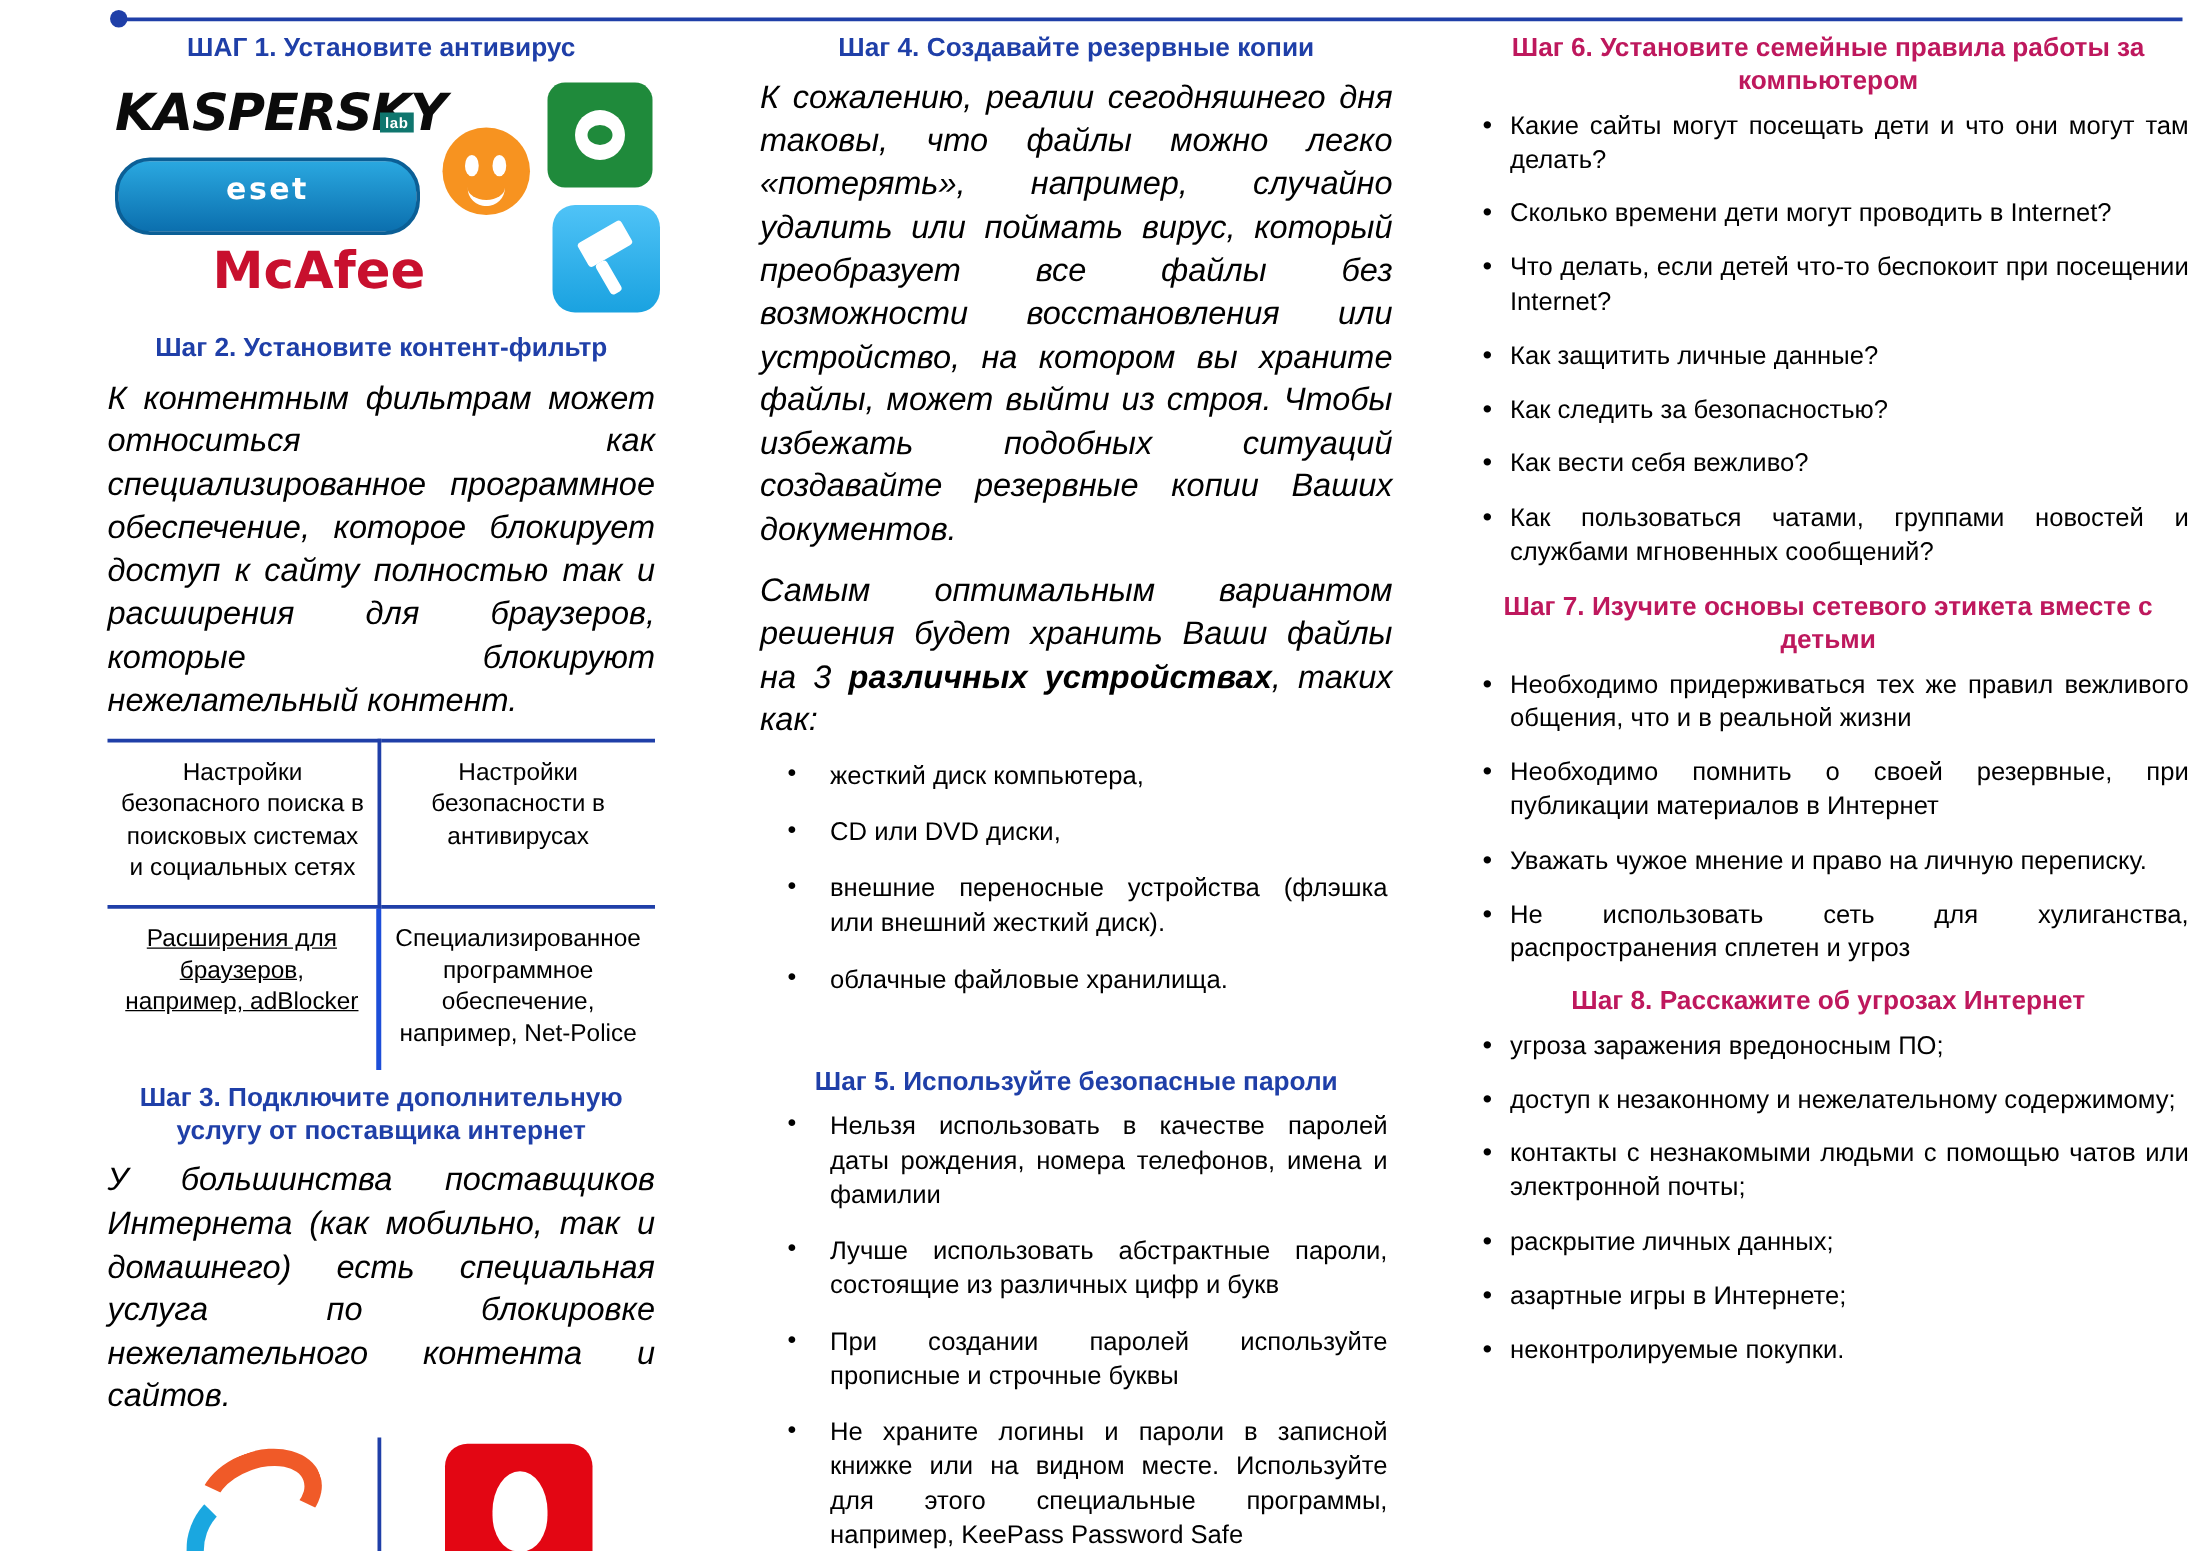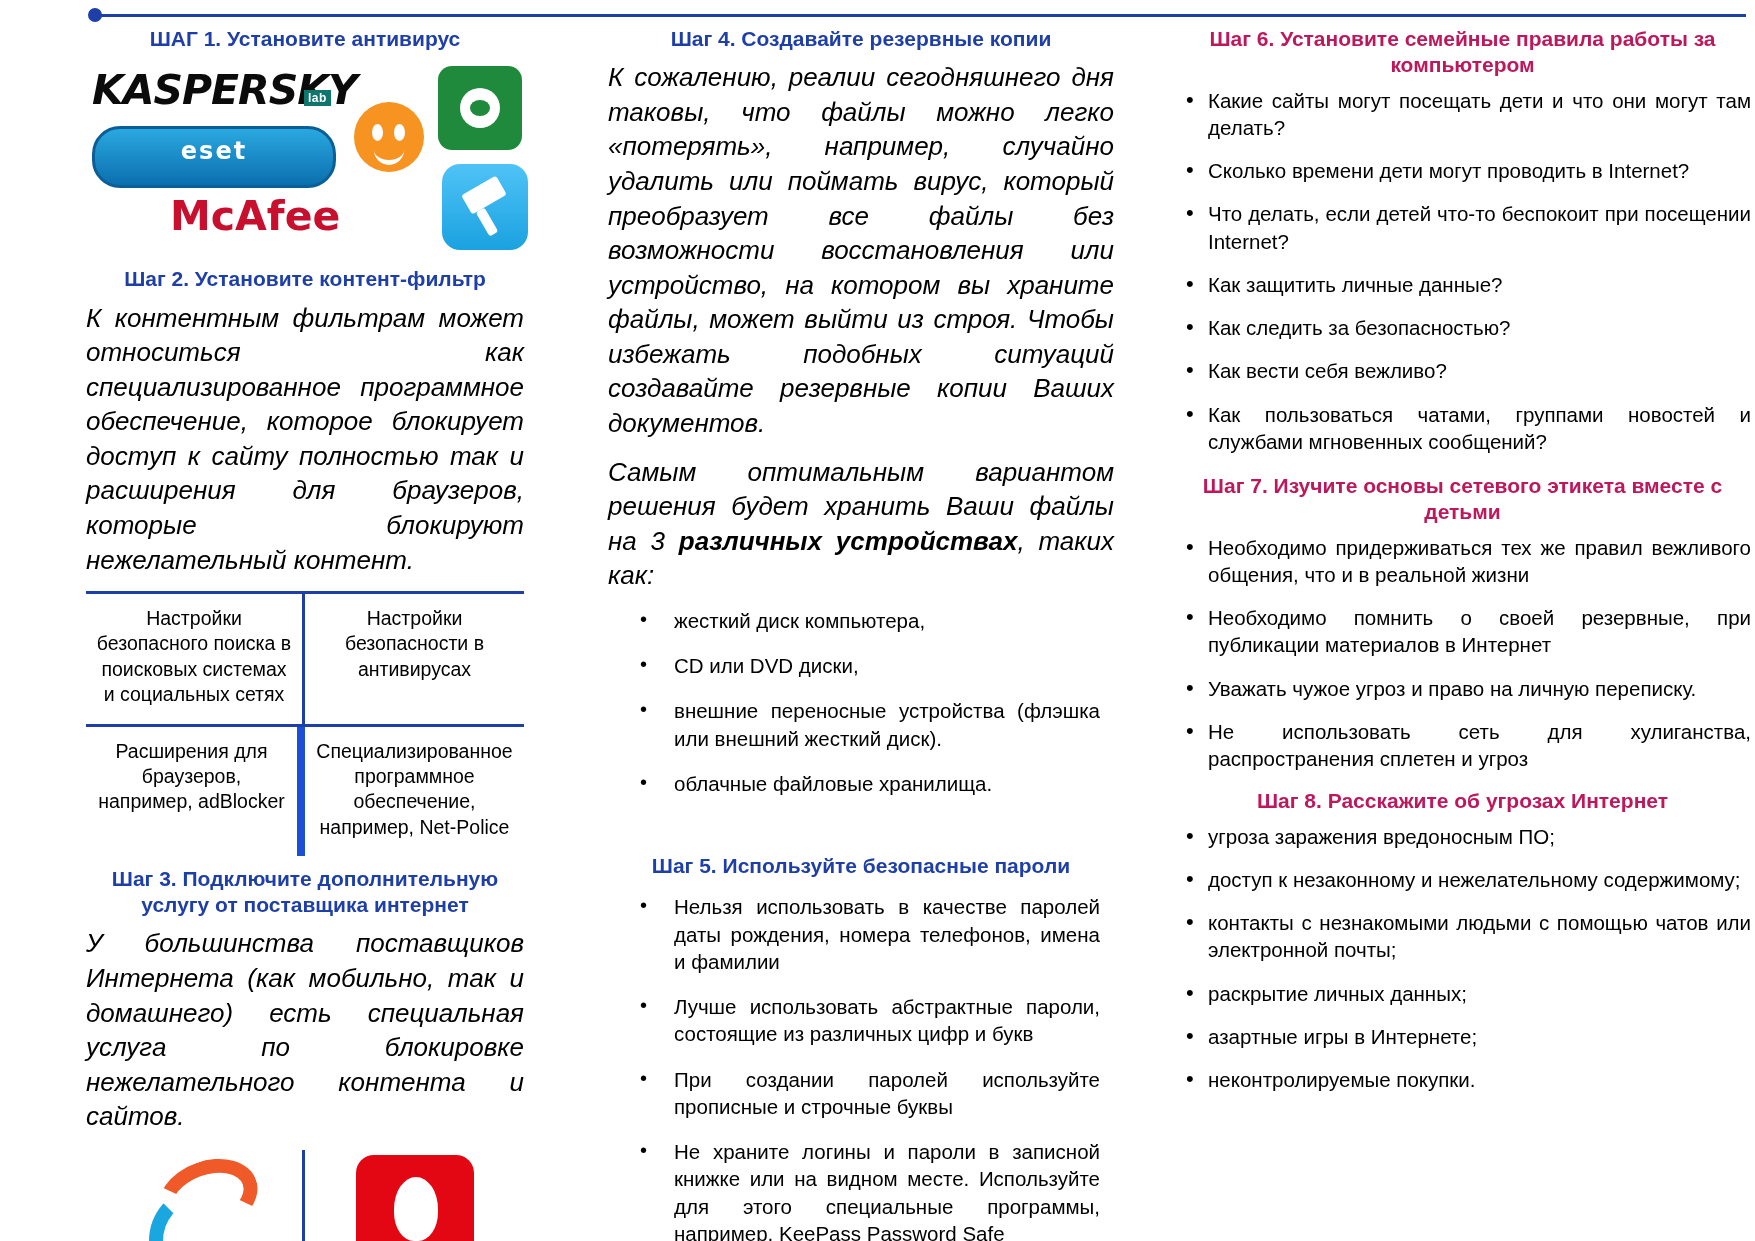--- a/index.html
+++ b/index.html
@@ -71,21 +71,21 @@
     line-height: 1.33;
     margin: 0 0 14px 0;
     text-align: justify;
     text-justify: inter-word;
     font-style: italic;
   }
   p.body.last { margin-bottom: 0; }
 
   ul.bullets {
     list-style: none;
-    margin: 14px;
+    margin: 4px;
     padding: 0;
   }
   ul.bullets > li {
     position: relative;
     font-size: 20.5px;
     line-height: 1.33;
     padding-left: 52px;
     margin-bottom: 18px;
     text-align: justify;
   }
@@ -234,21 +234,21 @@
   }
   .quad .cell {
     font-size: 19.5px;
     line-height: 1.3;
     text-align: center;
     padding: 12px 8px 16px 8px;
     box-sizing: border-box;
   }
   .quad .cell.tl { border-right: 3px solid #1f3fa8; border-bottom: 3px solid #1f3fa8; border-top: 3px solid #1f3fa8; }
   .quad .cell.tr { border-bottom: 3px solid #1f3fa8; border-top: 3px solid #1f3fa8; }
-  .quad .cell.bl { border-right: 8px solid #1d4ed8; }
+  .quad .cell.bl { border-right: 4px solid #1d4ed8; text-decoration: underline; }
   .quad .cell.br { }
 
   
   .prov {
     position: relative;
     margin-top: 16px;
     display: grid;
     grid-template-columns: 1fr 1fr;
     height: 260px;
   }
@@ -437,21 +437,21 @@
         <li>Как следить за безопасностью?</li>
         <li>Как вести себя вежливо?</li>
         <li>Как пользоваться чатами, группами новостей и службами мгновенных сообщений?</li>
       </ul>
 
       <h2 class="step orange" style="margin-top:18px;">Шаг 7. Изучите основы сетевого этикета вместе с детьми</h2>
 
       <ul class="dotlist">
         <li>Необходимо придерживаться тех же правил вежливого общения, что и в реальной жизни</li>
         <li>Необходимо помнить о своей резервные, при публикации материалов в Интернет</li>
-        <li>Уважать чужое угроз и право на личную переписку.</li>
+        <li>Уважать чужое мнение и право на личную переписку.</li>
         <li>Не использовать сеть для хулиганства, распространения сплетен и угроз</li>
       </ul>
 
       <h2 class="step orange" style="margin-top:16px;">Шаг 8. Расскажите об угрозах Интернет</h2>
 
       <ul class="dotlist">
         <li>угроза заражения вредоносным ПО;</li>
         <li>доступ к незаконному и нежелательному содержимому;</li>
         <li>контакты с незнакомыми людьми с помощью чатов или электронной почты;</li>
         <li>раскрытие личных данных;</li>

